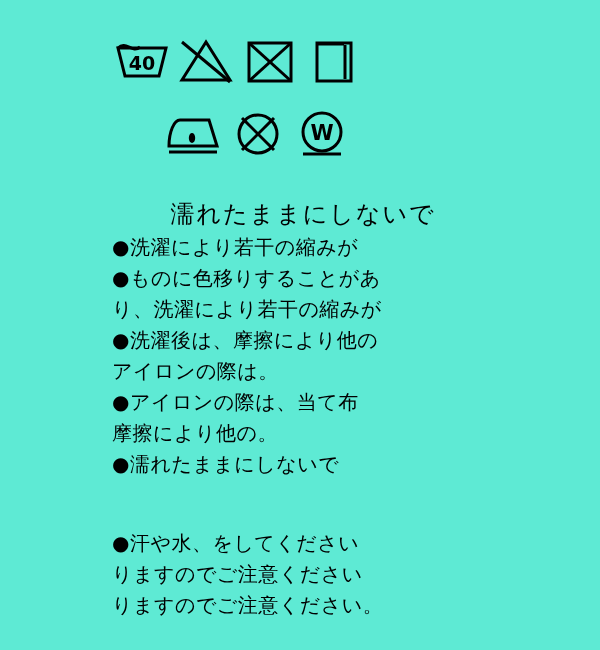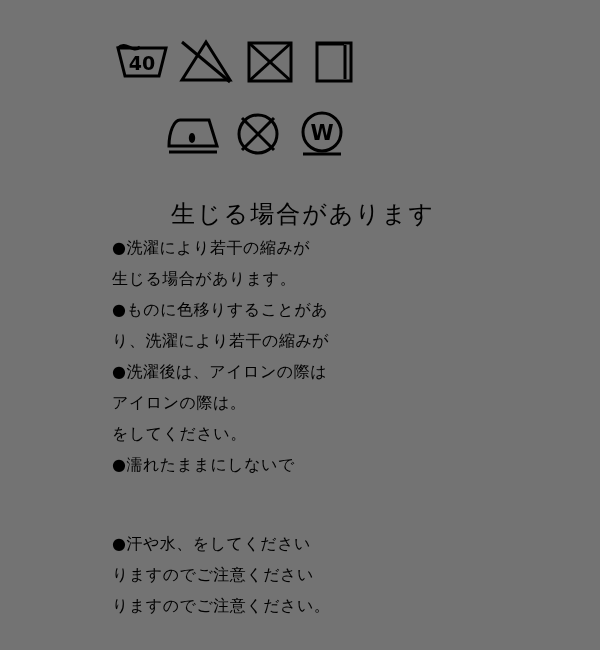--- a/index.html
+++ b/index.html
@@ -14,21 +14,21 @@
     color: #000000;
     overflow: hidden;
     position: relative;
   }
 
   .sheet {
     position: absolute;
     left: 0; top: 0;
     width: 600px;
     height: 650px;
-    background: #737373;
+    background: #5eead4;
   }
 
   
   .symbols {
     position: absolute;
     left: 112px;
     top: 30px;
     width: 380px;
   }
   .sym-row {
@@ -64,21 +64,21 @@
     font-size: 24px;
     line-height: 32px;
     letter-spacing: 2px;
     text-align: center;
     white-space: nowrap;
     margin: 0 0 2px 0;
     padding-left: 6px;
   }
   .notice-line {
     font-family: "DejaVu Sans", sans-serif;
-    font-size: 16px;
+    font-size: 20px;
     line-height: 31px;
     letter-spacing: 0.5px;
     white-space: nowrap;
     margin: 0;
   }
   .notice-tail {
     position: absolute;
     left: 112px;
     top: 528px;
     width: 390px;
@@ -147,29 +147,29 @@
         <svg viewBox="0 0 60 60">
           <circle cx="30" cy="30" r="19" fill="none" stroke="#000" stroke-width="3"></circle>
           <text x="30" y="38" font-family="DejaVu Sans, sans-serif" font-size="21" font-weight="bold" text-anchor="middle" fill="#000">W</text>
           <line x1="11" y1="52" x2="49" y2="52" stroke="#000" stroke-width="3"></line>
         </svg>
       </div>
     </div>
   </div>
 
   <div class="notice">
-    <div class="notice-title">生じる場合があります</div>
+    <div class="notice-title">濡れたままにしないで</div>
 
     <div class="notice-line">●洗濯により若干の縮みが</div>
-    <div class="notice-line">生じる場合があります。</div>
     <div class="notice-line">●ものに色移りすることがあ</div>
     <div class="notice-line">り、洗濯により若干の縮みが</div>
-    <div class="notice-line">●洗濯後は、アイロンの際は</div>
+    <div class="notice-line">●洗濯後は、摩擦により他の</div>
     <div class="notice-line">アイロンの際は。</div>
-    <div class="notice-line">をしてください。</div>
+    <div class="notice-line">●アイロンの際は、当て布</div>
+    <div class="notice-line">摩擦により他の。</div>
     <div class="notice-line">●濡れたままにしないで</div>
   </div>
 
   <div class="notice-tail">
     <div class="notice-line">●汗や水、をしてください</div>
     <div class="notice-line">りますのでご注意ください</div>
     <div class="notice-line">りますのでご注意ください。</div>
   </div>
 
 </div>

